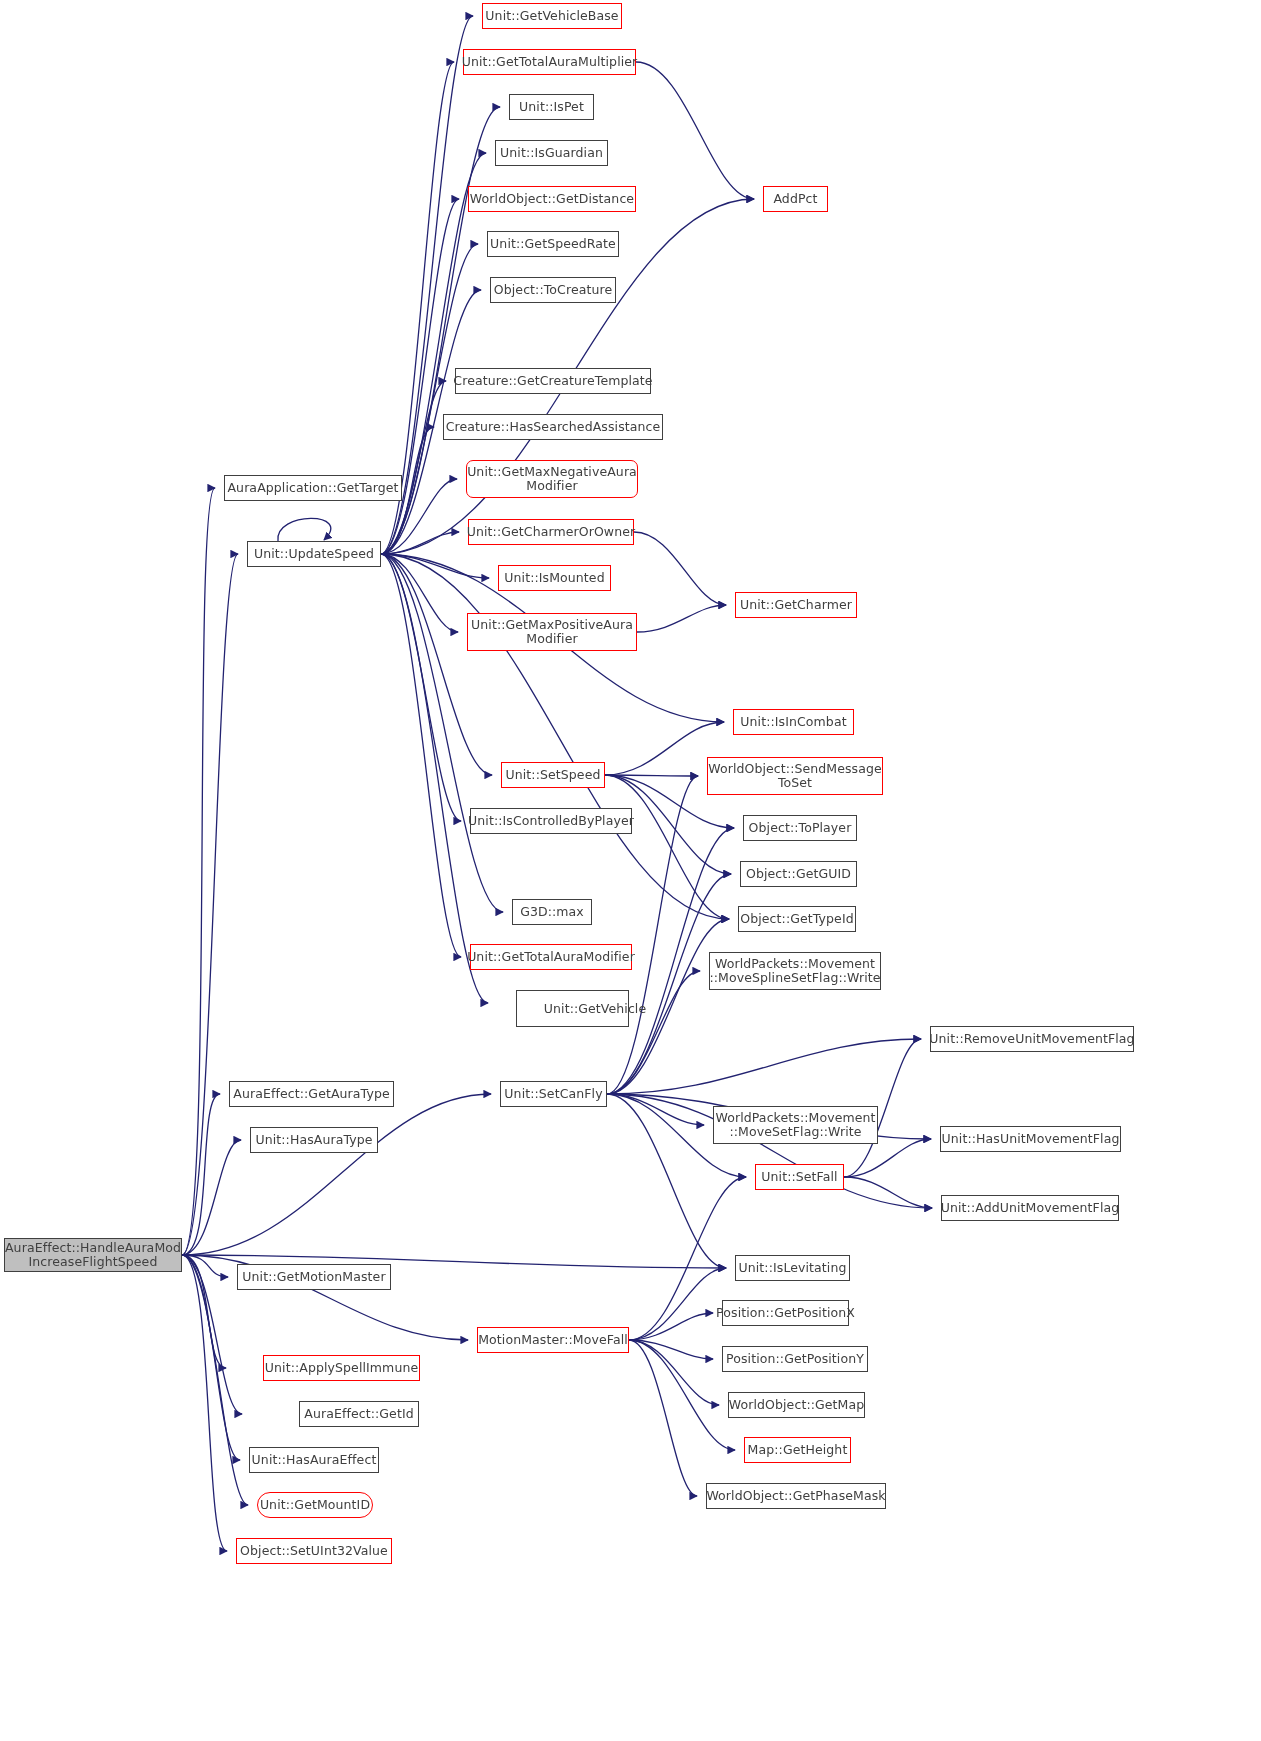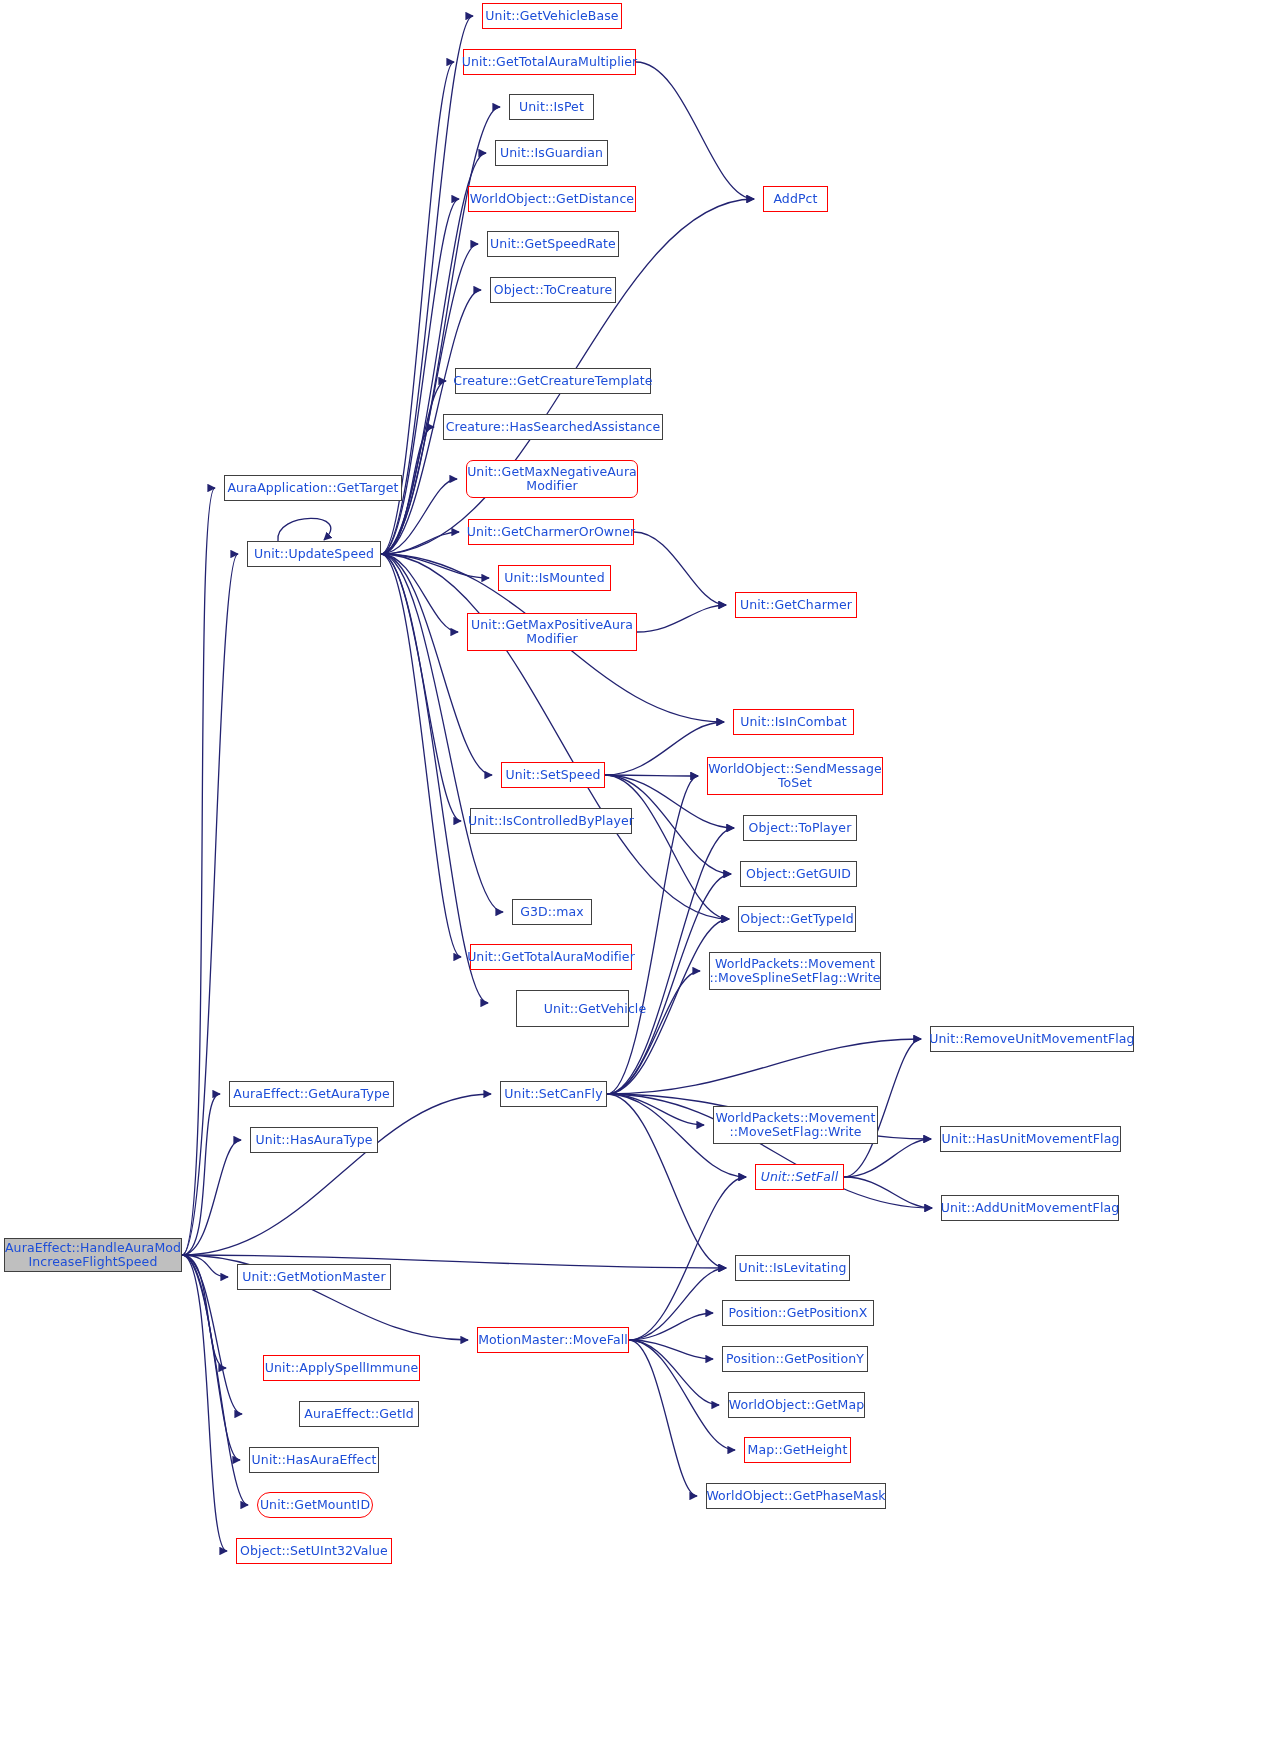--- a/index.html
+++ b/index.html
@@ -26,21 +26,21 @@
   }
   .node {
     position: absolute;
     box-sizing: border-box;
     display: flex;
     align-items: center;
     justify-content: center;
     text-align: center;
     background: #ffffff;
     border: 1px solid #404040;
-    color: #1d4ed8;
+    color: #404040;
     font-size: 12.5px;
     line-height: 1.12;
     letter-spacing: 0.1px;
     white-space: pre-line;
     padding: 0 3px;
     z-index: 5;
   }
   .node.red {
     border-color: #ff0000;
   }
@@ -160,25 +160,25 @@
     <div class="node" style="left: 709px; top: 952px; width: 172px; height: 38px;"><span>WorldPackets::Movement
 ::MoveSplineSetFlag::Write</span></div>
     <div class="node" style="left: 516px; top: 990px; width: 113px; height: 37px; padding-left: 48px;"><span>Unit::GetVehicle</span></div>
     <div class="node" style="left: 930px; top: 1026px; width: 204px; height: 26px;"><span>Unit::RemoveUnitMovementFlag</span></div>
     <div class="node" style="left: 500px; top: 1081px; width: 107px; height: 26px;"><span>Unit::SetCanFly</span></div>
     <div class="node" style="left: 229px; top: 1081px; width: 165px; height: 26px;"><span>AuraEffect::GetAuraType</span></div>
     <div class="node" style="left: 713px; top: 1106px; width: 165px; height: 38px;"><span>WorldPackets::Movement
 ::MoveSetFlag::Write</span></div>
     <div class="node" style="left: 940px; top: 1126px; width: 181px; height: 26px;"><span>Unit::HasUnitMovementFlag</span></div>
     <div class="node" style="left: 250px; top: 1127px; width: 128px; height: 26px;"><span>Unit::HasAuraType</span></div>
-    <div class="node red" style="left: 755px; top: 1164px; width: 89px; height: 26px; font-style: italic;"><span>Unit::SetFall</span></div>
+    <div class="node red" style="left: 755px; top: 1164px; width: 89px; height: 26px;"><span>Unit::SetFall</span></div>
     <div class="node" style="left: 941px; top: 1195px; width: 178px; height: 26px;"><span>Unit::AddUnitMovementFlag</span></div>
     <div class="node" style="left: 735px; top: 1255px; width: 115px; height: 26px;"><span>Unit::IsLevitating</span></div>
     <div class="node" style="left: 237px; top: 1264px; width: 154px; height: 26px;"><span>Unit::GetMotionMaster</span></div>
-    <div class="node" style="left: 722px; top: 1300px; width: 152px; height: 26px;"><span>Position::GetPositionX</span></div>
+    <div class="node" style="left: 722px; top: 1300px; width: 127px; height: 26px;"><span>Position::GetPositionX</span></div>
     <div class="node red" style="left: 477px; top: 1327px; width: 152px; height: 26px;"><span>MotionMaster::MoveFall</span></div>
     <div class="node" style="left: 722px; top: 1346px; width: 146px; height: 26px;"><span>Position::GetPositionY</span></div>
     <div class="node red" style="left: 235px; top: 1355px; width: 157px; height: 26px; margin-left: 28px;"><span>Unit::ApplySpellImmune</span></div>
     <div class="node" style="left: 728px; top: 1392px; width: 137px; height: 26px;"><span>WorldObject::GetMap</span></div>
     <div class="node" style="left: 251px; top: 1401px; width: 120px; height: 26px; margin-left: 48px;"><span>AuraEffect::GetId</span></div>
     <div class="node red" style="left: 744px; top: 1437px; width: 107px; height: 26px;"><span>Map::GetHeight</span></div>
     <div class="node" style="left: 249px; top: 1447px; width: 130px; height: 26px;"><span>Unit::HasAuraEffect</span></div>
     <div class="node" style="left: 706px; top: 1483px; width: 180px; height: 26px;"><span>WorldObject::GetPhaseMask</span></div>
     <div class="node red" style="left: 257px; top: 1492px; width: 116px; height: 26px; border-radius: 13px;"><span>Unit::GetMountID</span></div>
     <div class="node red" style="left: 236px; top: 1538px; width: 156px; height: 26px;"><span>Object::SetUInt32Value</span></div>

